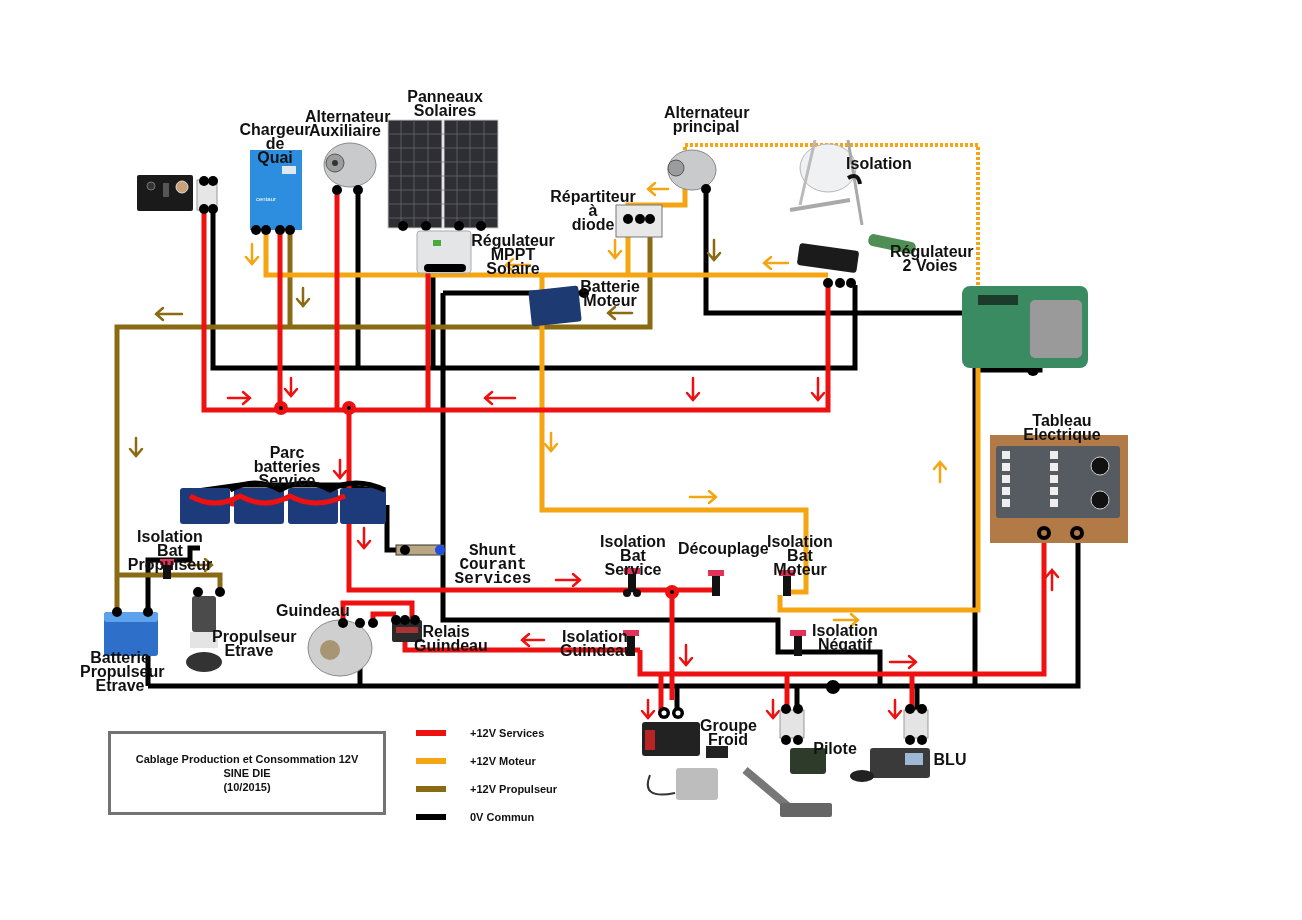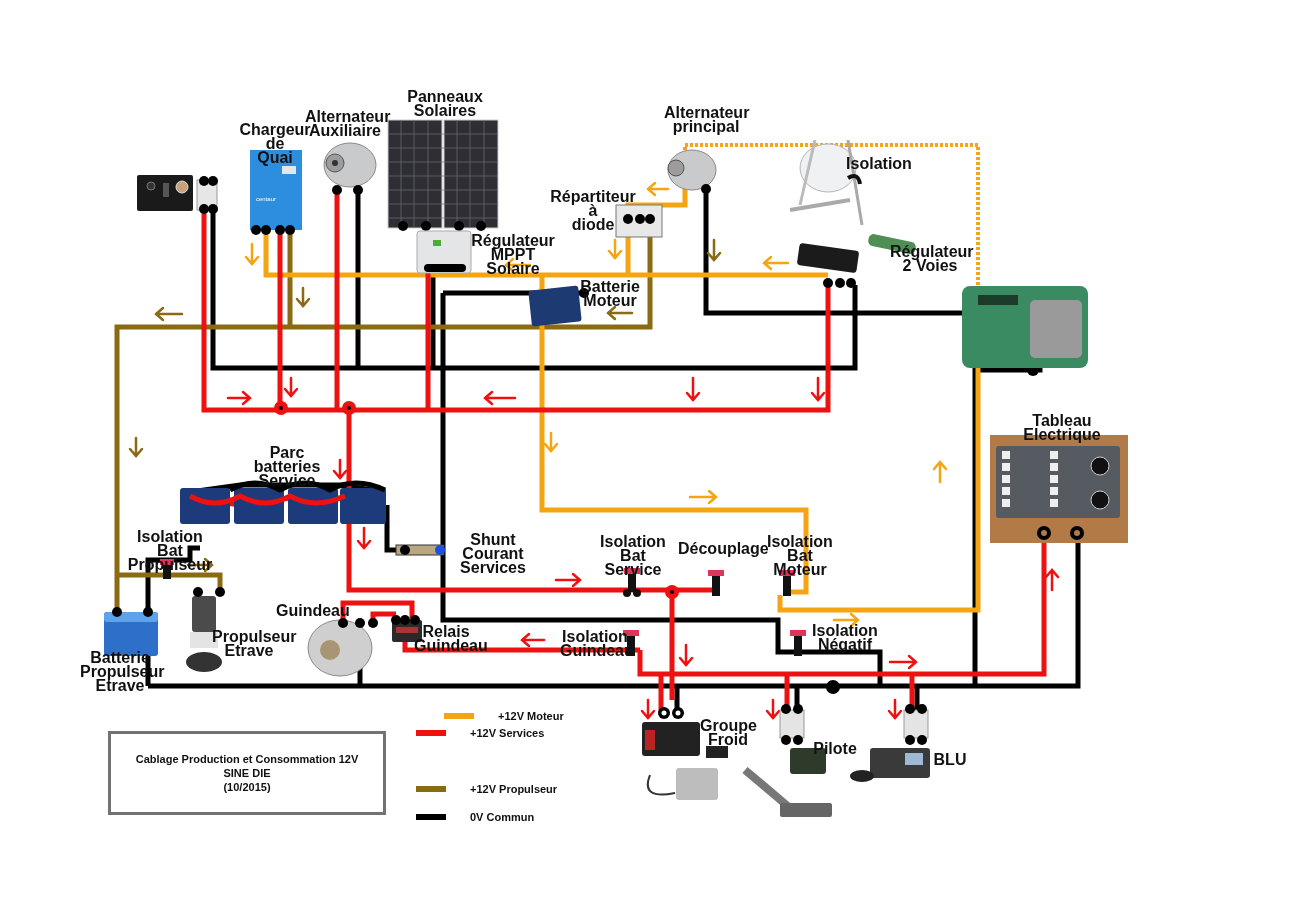--- a/index.html
+++ b/index.html
@@ -359,21 +359,21 @@
 <div class="lbl" style="left:664px; top:106px; width:84px;">Alternateur
 principal</div>
 <div class="lbl" style="left:846px; top:157px; width:66px;">Isolation</div>
 <div class="lbl" style="left:890px; top:245px; width:80px;">Régulateur
 2 Voies</div>
 <div class="lbl" style="left:578px; top:280px; width:64px;">Batterie
 Moteur</div>
 <div class="lbl" style="left:1000px; top:414px; width:124px;">Tableau Electrique</div>
 <div class="lbl" style="left:236px; top:446px; width:102px;">Parc batteries
 Service</div>
-<div class="lbl" style="left:446px; top:533px; width:94px;">Shunt Courant
+<div class="lbl" style="left:446px; top:544px; width:94px;font-family:Liberation Mono, monospace;">Shunt Courant
 Services</div>
 <div class="lbl" style="left:120px; top:530px; width:100px;">Isolation
 Bat Propulseur</div>
 <div class="lbl" style="left:212px; top:630px; width:74px;">Propulseur
 Etrave</div>
 <div class="lbl" style="left:80px; top:651px; width:80px;">Batterie
 Propulseur
 Etrave</div>
 <div class="lbl" style="left:276px; top:604px; width:64px;">Guindeau</div>
 <div class="lbl" style="left:414px; top:625px; width:64px;">Relais
@@ -396,21 +396,21 @@
   <span>Cablage Production et Consommation 12V</span>
   <span>SINE DIE</span>
   <span>(10/2015)</span>
 </div>
 
 <div>
   <div class="legend-item" style="top:727px;">
     <div class="legend-swatch" style="background: rgb(238, 17, 17);"></div>
     <span class="legend-text">+12V Services</span>
   </div>
-  <div class="legend-item" style="top:710px;margin-left:28px;">
+  <div class="legend-item" style="top:755px;">
     <div class="legend-swatch" style="background: rgb(245, 165, 17);"></div>
     <span class="legend-text">+12V Moteur</span>
   </div>
   <div class="legend-item" style="top:783px;">
     <div class="legend-swatch" style="background: rgb(138, 106, 18);"></div>
     <span class="legend-text">+12V Propulseur</span>
   </div>
   <div class="legend-item" style="top:811px;">
     <div class="legend-swatch" style="background: rgb(0, 0, 0);"></div>
     <span class="legend-text">0V Commun</span>

